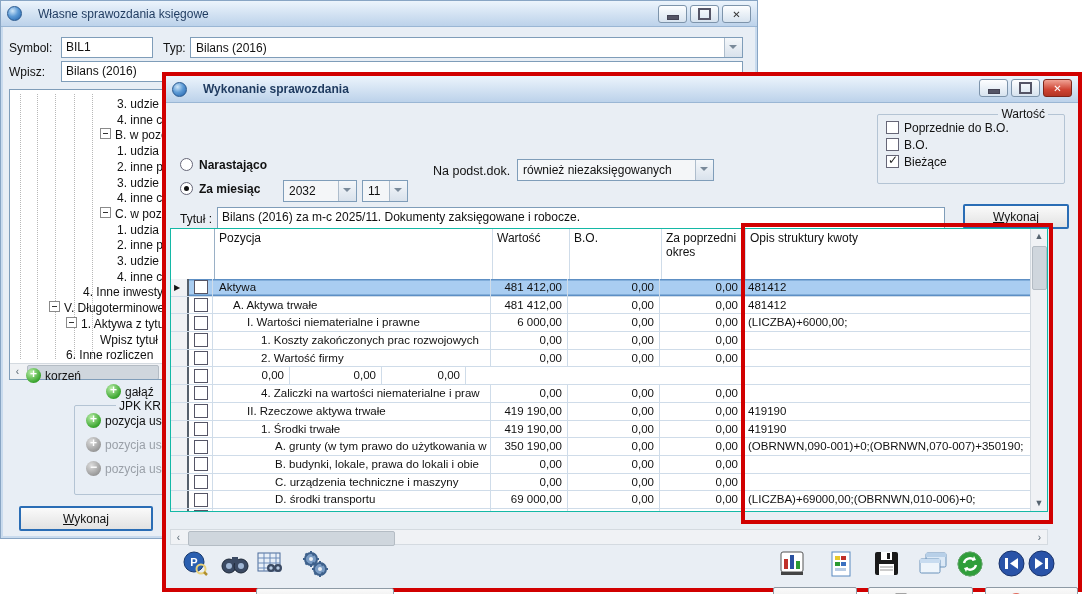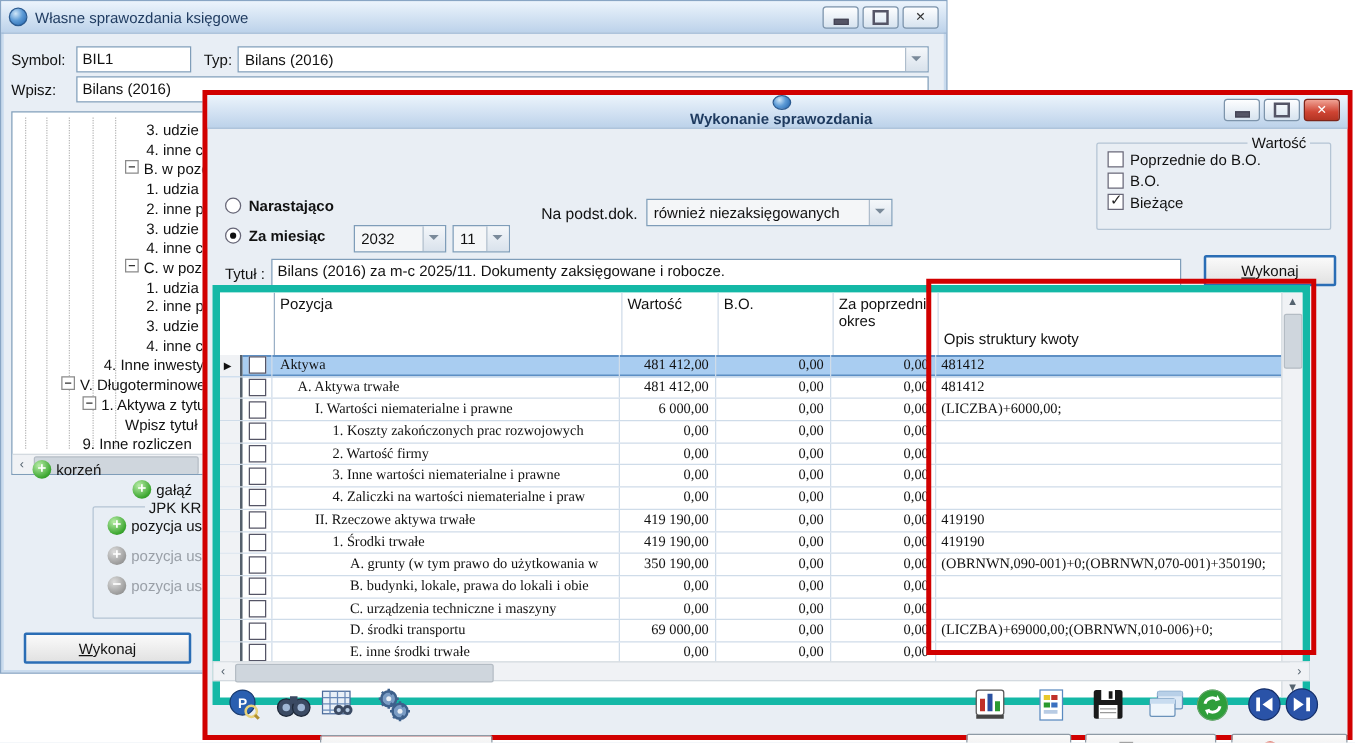--- a/index.html
+++ b/index.html
@@ -6,21 +6,21 @@
   body{width:1084px;height:594px;position:relative;overflow:hidden;background:#fff;
        font-family:"Liberation Sans","DejaVu Sans",sans-serif;font-size:12px;color:#111;}
   .abs{position:absolute;}
 
   
   .win{position:absolute;background:#e8eef5;border:1px solid #88a5c4;
        box-shadow:0 0 0 2px #c9dbee inset;}
   .titlebar{position:absolute;left:0;top:0;right:0;height:25px;
        background:linear-gradient(#ecf4fc,#bcd2ea);
        border-bottom:1px solid #9ab6d4;display:flex;align-items:center;}
-  .title-text{color:#1e3a5f;font-size:12px;margin-left:6px;white-space:nowrap;}
+  .title-text{color:#1e3a5f;font-size:12px;margin-left:16px;white-space:nowrap;}
   .orb{width:15px;height:15px;border-radius:50%;margin-left:6px;
        background:radial-gradient(circle at 35% 30%,#cfe6f8 0%,#5d9bd6 45%,#1f5fa8 100%);
        border:1px solid #2a5a90;box-sizing:border-box;}
   .winbtns{position:absolute;top:4px;right:6px;display:flex;gap:3px;}
   .wbtn{width:29px;height:18px;border:1px solid #7d94ab;border-radius:3px;
        background:linear-gradient(#fdfeff,#d7e3ef);display:flex;align-items:center;
        justify-content:center;font-size:10px;color:#333;box-sizing:border-box;}
   .wbtn .bar{width:10px;height:3px;background:#556;border:1px solid #445;margin-top:6px;}
   .wbtn .sq{width:9px;height:8px;border:2px solid #556;}
   .wbtn.closex{font-weight:bold;}
@@ -69,33 +69,33 @@
         background:radial-gradient(circle at 35% 30%,#b8eda8,#3aa52e 70%,#227a1d);vertical-align:-3px;margin-right:4px;}
   .gplus::after{content:"+";position:absolute;left:0;right:0;top:-1px;text-align:center;color:#fff;font-weight:bold;font-size:12px;line-height:15px;}
   .gray .gplus{background:radial-gradient(circle at 35% 30%,#ddd,#9a9a9a 70%,#777);}
   .minus .gplus::after{content:"−";}
   .jpkrow{position:absolute;white-space:nowrap;font-size:12px;}
   .jpkrow.gray{color:#9aa0a8;}
 
   
   #dlg{left:162px;top:72px;width:920px;height:520px;z-index:10;position:absolute;
        border:4px solid #d10000;background:#e9eef4;box-sizing:border-box;}
-  #dlg .titlebar{height:26px;flex-direction:column;}
+  #dlg .titlebar{height:26px;}
   #dlg-body{position:absolute;left:0;top:26px;right:0;bottom:0;}
 
   .grp{position:absolute;border:1px solid #b4c4d4;border-radius:2px;}
   .grp-lab{position:absolute;top:-8px;background:#e9eef4;padding:0 3px;font-size:12px;}
 
   
-  #grid{position:absolute;left:4px;top:126px;width:878px;height:336px;background:#fff;
-        border:6px solid #14b8a6;box-sizing:border-box;overflow:hidden;}
+  #grid{position:absolute;left:4px;top:126px;width:878px;height:284px;background:#fff;
+        border:1px solid #14b8a6;box-sizing:border-box;overflow:hidden;}
   #ghead{position:absolute;left:0;top:0;height:50px;right:16px;display:flex;
         background:#fff;border-bottom:1px solid #9ab0c6;}
   .hc{border-right:1px solid #cfdce9;padding:2px 4px;font-size:12px;box-sizing:border-box;overflow:hidden;}
-  #grows{position:absolute;left:0;top:50px;right:16px;bottom:0;font-family:Liberation Serif, serif;}
+  #grows{position:absolute;left:0;top:50px;right:16px;bottom:0;}
   .trow{display:flex;height:17.7px;line-height:17px;border-bottom:1px solid #cfdce9;
         font-size:11.5px;box-sizing:border-box;}
   .c{border-right:1px solid #cfdce9;overflow:hidden;white-space:nowrap;box-sizing:border-box;}
   .w-sel{width:18px;border-right:2px solid #55606c;background:#f0f2f5;flex:none;}
   .w-cb{width:24px;flex:none;display:flex;align-items:center;justify-content:center;}
   .w-cb .box{width:12px;height:12px;border:1px solid #556;background:#fff;}
   .w-poz{width:278px;flex:none;padding-left:calc(6px + var(--lvl,0)*14px);}
   .w-wart{width:77px;flex:none;text-align:right;padding-right:5px;}
   .w-bo{width:92px;flex:none;text-align:right;padding-right:5px;}
   .w-okr{width:84px;flex:none;text-align:right;padding-right:5px;}
@@ -217,21 +217,21 @@
 
         <div class="tnode expand" style="--lvl: 2; top: 225.8px; left: 56px;">
           <span class="ebox"></span><span>1. Aktywa z tytu</span>
         </div>
 
         <div class="tnode" style="--lvl: 4; top: 241.5px; left: 90px;">
           <span>Wpisz tytuł</span>
         </div>
 
         <div class="tnode" style="--lvl: 2; top: 257.2px; left: 56px;">
-          <span>9. Inne rozliczen</span>
+          <span>6. Inne rozliczen</span>
         </div>
       </div>
     <div class="hscroll" style="left:0;right:0;bottom:0;">
       <span class="sarr" style="left:0;">‹</span>
       <span class="sthumb" style="left:17px;width:130px;"></span>
     </div>
   </div>
 
   <div class="abs" style="left:25px;top:367px;">
     <span class="gplus"></span><span>korzeń</span>
@@ -328,21 +328,21 @@
       <span><span class="u">W</span><span>ykonaj</span></span>
     </button>
 
     <div id="grid">
       <div id="ghead">
         <div class="hc" style="width:44px;flex:none;border-right-color:#9ab0c6;"></div>
         <div class="hc" style="width:278px;flex:none;">Pozycja</div>
         <div class="hc" style="width:77px;flex:none;">Wartość</div>
         <div class="hc" style="width:92px;flex:none;">B.O.</div>
         <div class="hc" style="width:84px;flex:none;white-space:normal;">Za poprzedni okres</div>
-        <div class="hc" style="flex:1;border-right:none;margin-top:28px;">Opis struktury kwoty</div>
+        <div class="hc" style="flex:1;border-right:none;">Opis struktury kwoty</div>
       </div>
       <div id="grows">
 
           <div class="trow selected" style="--lvl: 0;">
             <div class="c w-sel"></div>
             <div class="c w-cb">
               <span class="box"></span>
             </div>
             <div class="c w-poz">Aktywa</div>
             <div class="c w-wart">481 412,00</div>
@@ -397,21 +397,20 @@
             <div class="c w-bo">0,00</div>
             <div class="c w-okr">0,00</div>
             <div class="c w-opis"></div>
           </div>
 
           <div class="trow" style="--lvl: 3;">
             <div class="c w-sel"></div>
             <div class="c w-cb">
               <span class="box"></span>
             </div>
-            <div class="c w-poz">3. Inne wartości niematerialne i prawne</div>
             <div class="c w-wart">0,00</div>
             <div class="c w-bo">0,00</div>
             <div class="c w-okr">0,00</div>
             <div class="c w-opis"></div>
           </div>
 
           <div class="trow" style="--lvl: 3;">
             <div class="c w-sel"></div>
             <div class="c w-cb">
               <span class="box"></span>
@@ -449,21 +448,21 @@
 
           <div class="trow" style="--lvl: 4;">
             <div class="c w-sel"></div>
             <div class="c w-cb">
               <span class="box"></span>
             </div>
             <div class="c w-poz">A. grunty (w tym prawo do użytkowania w</div>
             <div class="c w-wart">350 190,00</div>
             <div class="c w-bo">0,00</div>
             <div class="c w-okr">0,00</div>
-            <div class="c w-opis">(OBRNWN,090-001)+0;(OBRNWN,070-001)+350190;</div>
+            <div class="c w-opis">(OBRNWN,090-001)+0;(OBRNWN,070-007)+350190;</div>
           </div>
 
           <div class="trow" style="--lvl: 4;">
             <div class="c w-sel"></div>
             <div class="c w-cb">
               <span class="box"></span>
             </div>
             <div class="c w-poz">B. budynki, lokale, prawa do lokali i obie</div>
             <div class="c w-wart">0,00</div>
             <div class="c w-bo">0,00</div>

